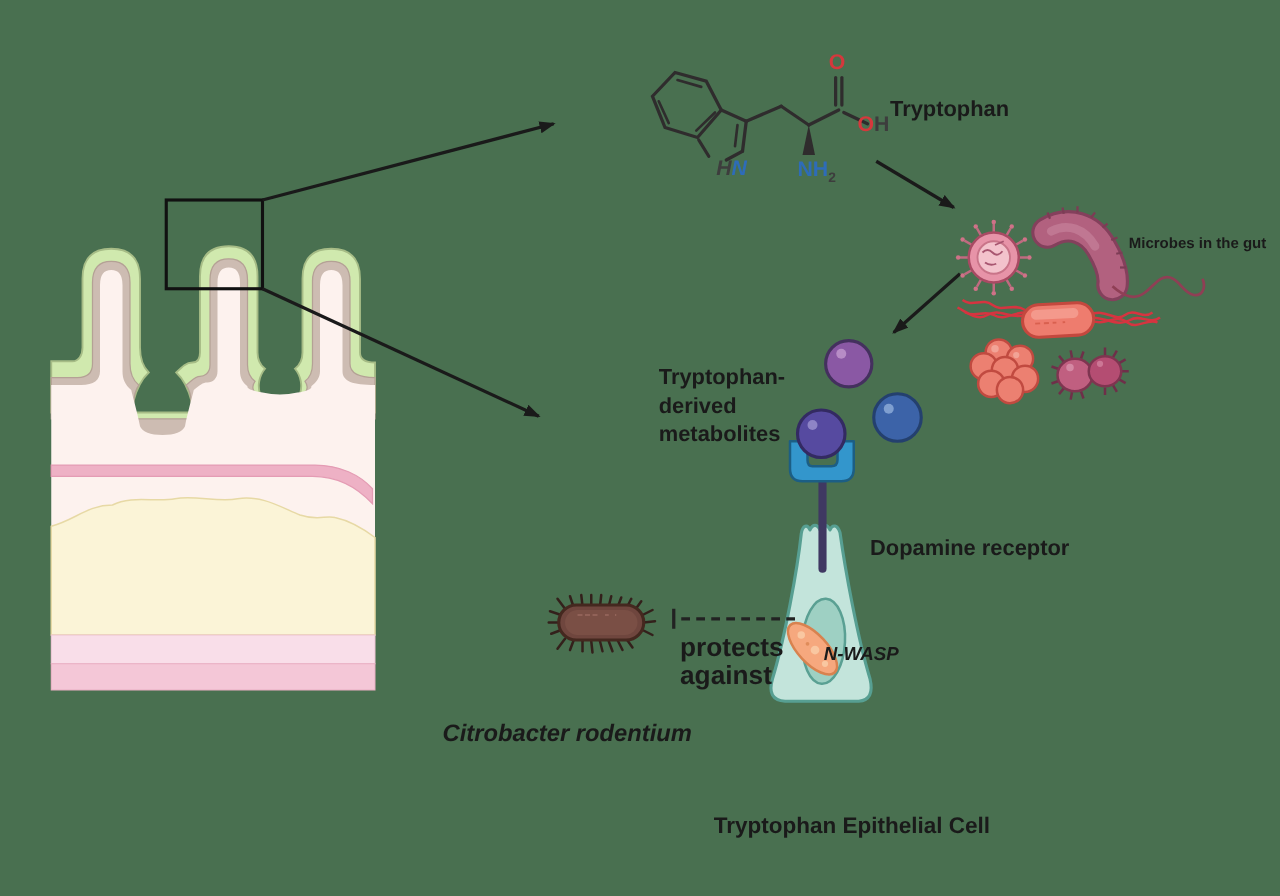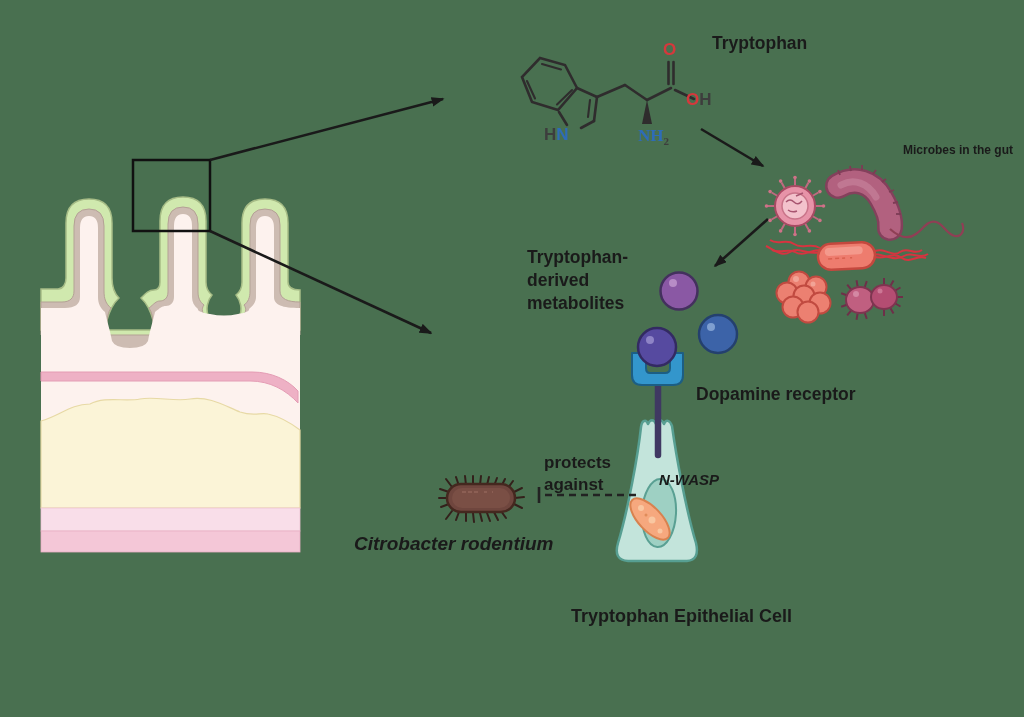--- a/index.html
+++ b/index.html
@@ -1,35 +1,35 @@
 <!DOCTYPE html>
 <html><head>
 <meta charset="utf-8">
 <style>
   html,body{margin:0;padding:0;}
   body{background:#3a5a42;font-family:"Liberation Sans",sans-serif;}
   .stage{position:relative;width:1024px;height:717px;overflow:hidden;background:#497050;}
   .stage svg{position:absolute;left:0;top:0;}
-  .label{position:absolute;color:#1a1a1a;font-weight:700;line-height:1.22;}
+  .label{position:absolute;color:#1a1a1a;font-weight:700;line-height:1.22;margin-top:44px;}
   .lbl-tryptophan{left:712px;top:33px;font-size:17.5px;white-space:nowrap;}
   .lbl-microbes{left:903px;top:140px;width:112px;font-size:12px;line-height:21px;}
   .lbl-metabolites{left:527px;top:246px;width:116px;font-size:17.5px;line-height:23px;}
   .lbl-dopamine{left:696px;top:384px;font-size:17.5px;white-space:nowrap;}
-  .lbl-protects{left:544px;top:452px;width:86px;font-size:17px;line-height:22px;}
+  .lbl-protects{left:544px;top:464px;width:86px;font-size:21px;line-height:22px;}
   .lbl-nwasp{left:659px;top:471px;font-size:15px;white-space:nowrap;font-style:italic;}
   .lbl-citrobacter{left:354px;top:532px;font-size:19px;font-style:italic;white-space:nowrap;text-align:right;}
   .lbl-iec{left:571px;top:606px;font-size:18px;white-space:nowrap;}
   .atom{position:absolute;font-weight:700;font-size:17px;color:#3d3d3d;white-space:nowrap;}
   .atom .ox{color:#d5383c;}
   .atom .nit{color:#2e6cb8;}
   .atom sub{font-size:11px;}
   .atom-o{left:663px;top:40px;}
   .atom-oh{left:686px;top:90px;}
-  .atom-hn{left:544px;top:125px;}
-  .atom-nh2{left:638px;top:126px;font-family:Liberation Serif, serif;}
+  .atom-hn{left:573px;top:125px;font-style:italic;}
+  .atom-nh2{left:638px;top:126px;}
 </style>
 </head>
 <body>
 
 <div class="stage">
 <svg width="1024" height="717" viewBox="0 0 1024 717" xmlns="http://www.w3.org/2000/svg">
   <defs>
     <marker id="ah" viewBox="0 0 12 9" refX="10.5" refY="4.5" markerWidth="13" markerHeight="10" orient="auto" markerUnits="userSpaceOnUse">
       <path d="M0,0 L12,4.5 L0,9 Z" fill="#1a1a1a"></path>
     </marker>

